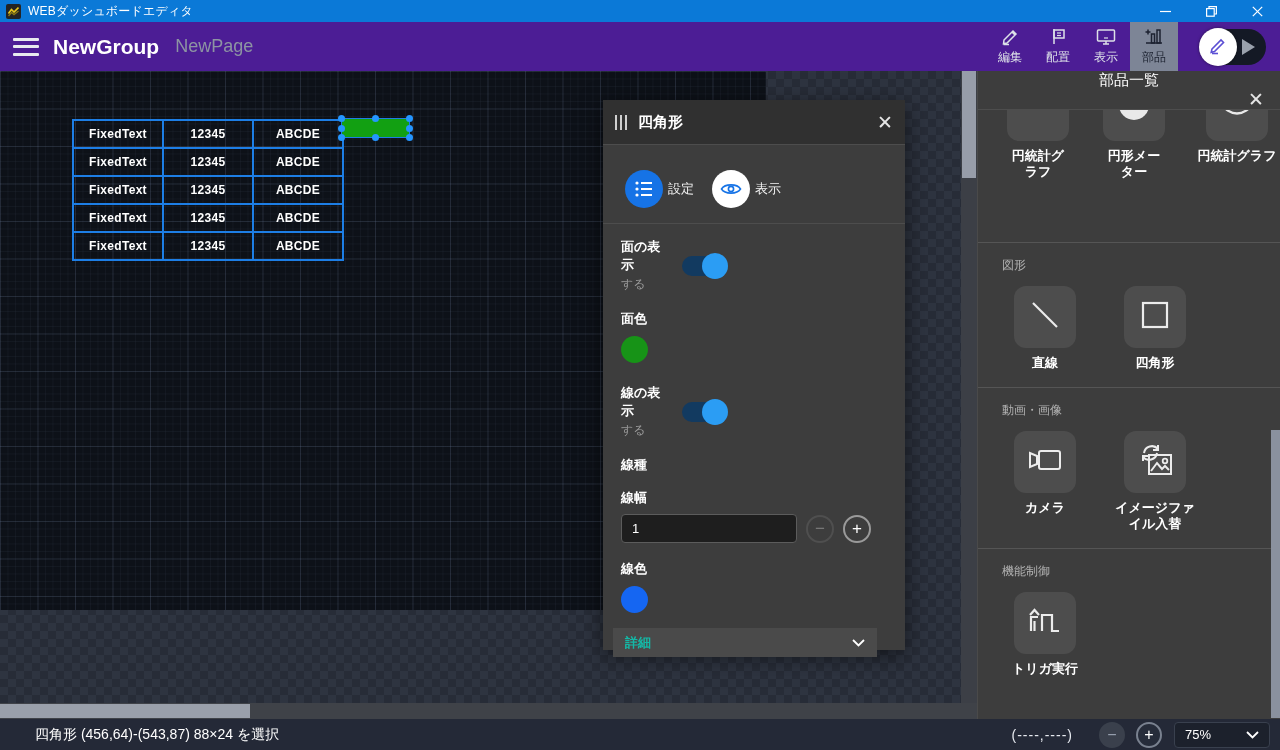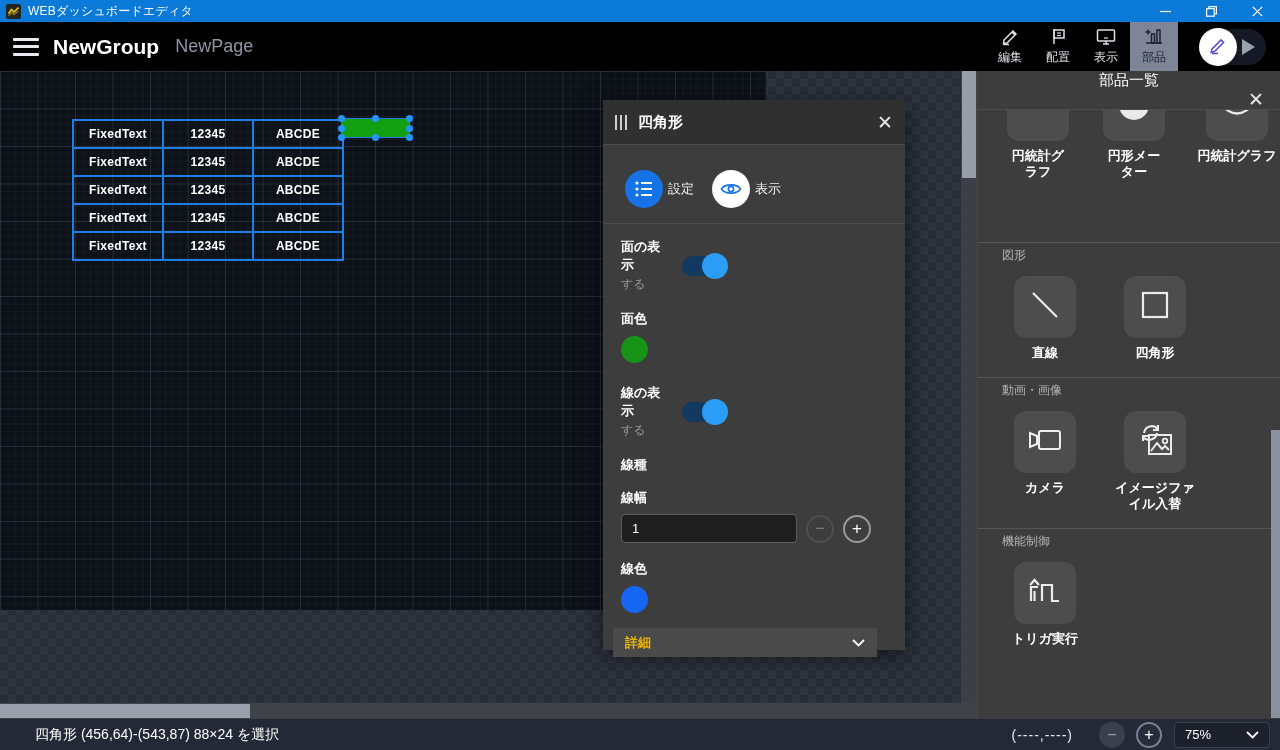--- a/index.html
+++ b/index.html
@@ -10,21 +10,21 @@
   .titlebar { position:absolute; left:0; top:0; width:1280px; height:22px; background:#0b79d7;
               display:flex; align-items:center; color:#fff; }
   .app-logo { width:15px; height:15px; margin-left:6px; background:#232323; border-radius:2px;
               display:flex; align-items:center; justify-content:center; }
   .titlebar-text { font-size:12px; margin-left:7px; letter-spacing:.2px; }
   .winbtns { margin-left:auto; display:flex; height:22px; }
   .winbtn { width:46px; height:22px; display:flex; align-items:center; justify-content:center;
             color:#fff; font-size:12px; line-height:1; }
 
   
-  .appheader { position:absolute; left:0; top:22px; width:1280px; height:49px; background:#000000;
+  .appheader { position:absolute; left:0; top:22px; width:1280px; height:49px; background:#4c1d95;
                display:flex; align-items:center; }
   .hamburger { width:26px; height:22px; margin-left:13px; display:flex; flex-direction:column;
                justify-content:space-between; padding:2px 0; cursor:pointer; }
   .hamburger span { display:block; height:3px; background:#e8eaef; border-radius:1px; }
   .group-name { color:#fff; font-size:21px; font-weight:bold; margin-left:14px; }
   .page-name  { color:#8d94a3; font-size:18px; margin-left:16px; }
   .tools { margin-left:auto; display:flex; align-items:stretch; height:49px; }
   .toolbtn { width:48px; display:flex; flex-direction:column; align-items:center; justify-content:center;
              gap:3px; color:#dde1e8; font-size:12px; cursor:pointer; }
   .toolbtn.active { background:#7d8596; color:#1c2230; }
@@ -99,31 +99,31 @@
   .dselect .chev { margin-left:auto; }
   .num-row { display:flex; align-items:center; margin-top:7px; }
   .dinput { width:176px; height:29px; background:#1e1e1e; border:1px solid #5c5c5c; border-radius:4px;
             color:#fff; font-size:13px; padding:0 10px; font-family:inherit; }
   .stepbtn { width:28px; height:28px; border-radius:50%; display:flex; align-items:center; justify-content:center;
              font-size:17px; margin-left:9px; cursor:pointer; }
   .stepbtn.minus { border:2px solid #4f4f4f; color:#7a7a7a; }
   .stepbtn.plus  { border:2px solid #9a9a9a; color:#fff; }
   .detail-bar { margin:10px 0 0 -8px; width:264px; height:29px; background:#4a4a4a; display:flex;
                 align-items:center; padding:0 12px; cursor:pointer; }
-  .detail-bar span { color:#eab308; font-size:13px; font-weight:bold; }
+  .detail-bar span { color:#14b8a6; font-size:13px; font-weight:bold; }
   .detail-bar .chev { margin-left:auto; }
 
   
   .panel { position:absolute; left:977px; top:71px; width:303px; height:648px; background:#3d3d3d;
            border-left:1px solid #4a4a4a; }
   .panel-header { height:39px; display:flex; align-items:center; padding:0 16px; border-bottom:1px solid #4d4d4d;flex-direction:column; }
   .panel-title { color:#fff; font-size:15px; }
   .panel-close { margin-left:auto; color:#e6e6e6; font-size:19px; line-height:1; cursor:pointer; }
   .panel-scroll { position:absolute; right:0; top:359px; width:9px; height:288px; background:#8a919e; }
-  .section-label { color:#b3b3b3; font-size:12px; padding:4px 0 0 24px; }
+  .section-label { color:#b3b3b3; font-size:12px; padding:14px 0 0 24px; }
   .tile-row { display:flex; gap:24px; padding:12px 0 0 24px; }
   .tile-wrap { width:86px; display:flex; flex-direction:column; align-items:center; }
   .tile { width:62px; height:62px; background:#4d4d4d; border-radius:12px; display:flex;
           align-items:center; justify-content:center; cursor:pointer; }
   .tile.cut { height:31px; border-radius:0 0 12px 12px; overflow:hidden; position:relative; }
   .tile-label { color:#fff; font-size:13px; font-weight:bold; text-align:center; line-height:1.25; margin-top:7px; }
   .divider { height:1px; background:#555; margin-top:16px; }
   .sec1-pad { height:61px; }
 
   

